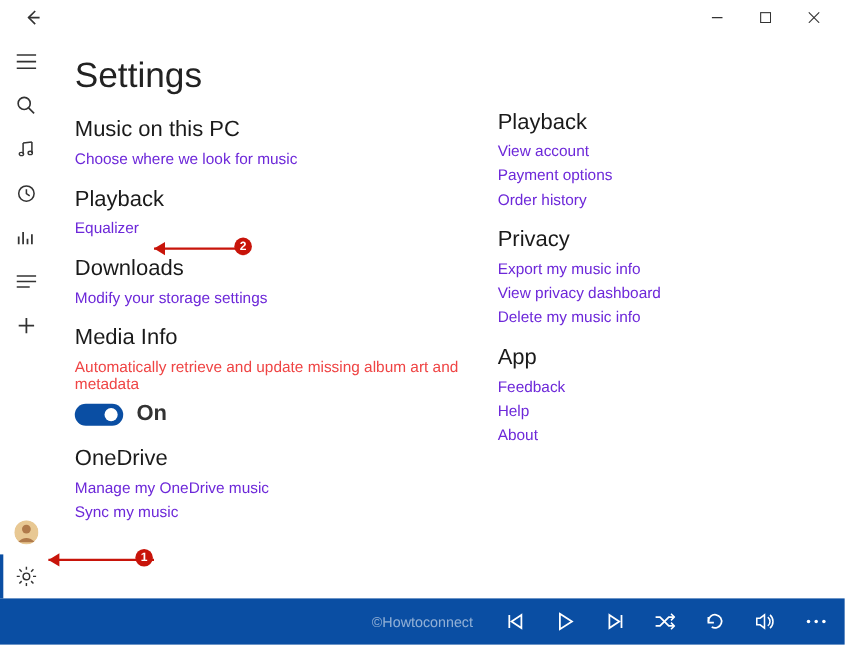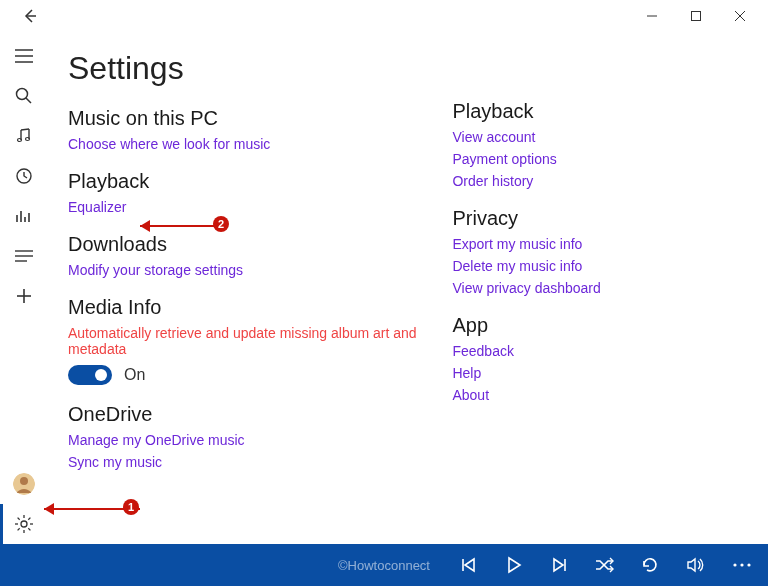--- a/index.html
+++ b/index.html
@@ -62,21 +62,21 @@
     font-size: 14px; color: #ef4444; margin: 4px 0 8px 0;
   }
   .toggle-row { display: flex; align-items: center; gap: 12px; margin: 6px 0 10px 0; }
   .toggle {
     width: 44px; height: 20px; border-radius: 10px; background: #0a4ea3; position: relative;
   }
   .toggle .knob {
     width: 12px; height: 12px; border-radius: 50%; background: #fff; position: absolute;
     top: 4px; right: 5px;
   }
-  .toggle-label { font-size: 16px; color: #333; }
+  .toggle-label { font-size: 20px; color: #333; font-weight: bold; }
 
   
   .annot { position: absolute; pointer-events: none; }
   .annot-circle {
     width: 16px; height: 16px; border-radius: 50%; background: #c8140a; color: #fff;
     font-size: 11px; font-weight: bold; display: flex; align-items: center; justify-content: center;
     position: absolute;
   }
   .annot-arrow { position: absolute; }
 
@@ -232,22 +232,22 @@
       </div>
 
       <div class="col-right">
         <div class="section-heading first-right">Playback</div>
         <a class="link">View account</a>
         <a class="link">Payment options</a>
         <a class="link">Order history</a>
 
         <div class="section-heading">Privacy</div>
         <a class="link">Export my music info</a>
+        <a class="link">View privacy dashboard</a>
         <a class="link">Delete my music info</a>
-        <a class="link">View privacy dashboard</a>
 
         <div class="section-heading">App</div>
         <a class="link">Feedback</a>
         <a class="link">Help</a>
         <a class="link">About</a>
       </div>
     </div>
   </div>
 
   <div class="playbar">

